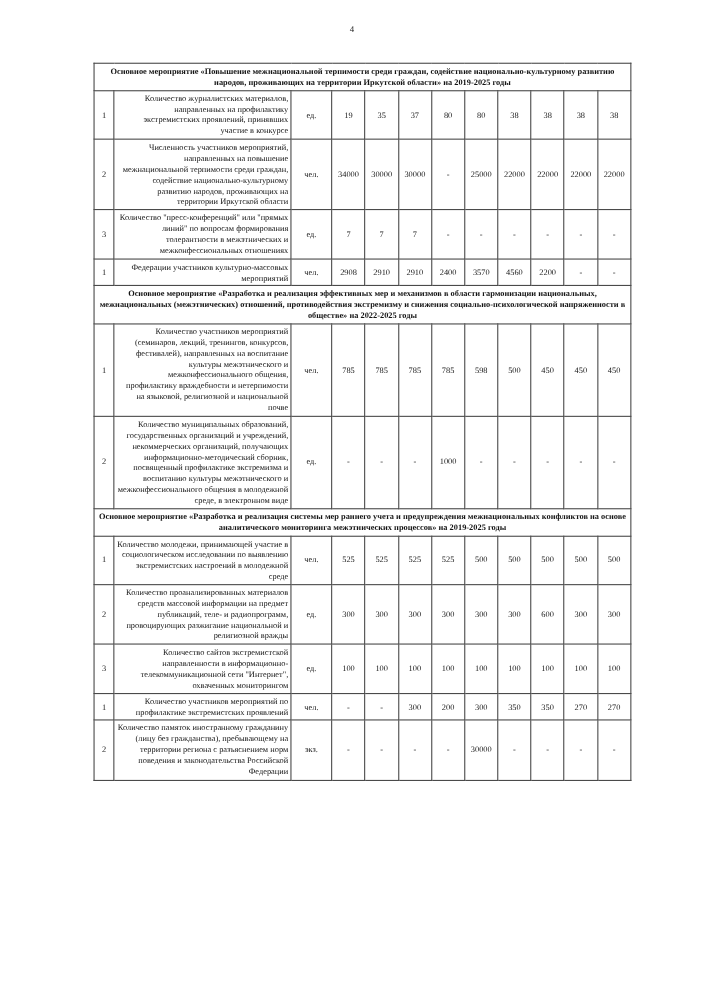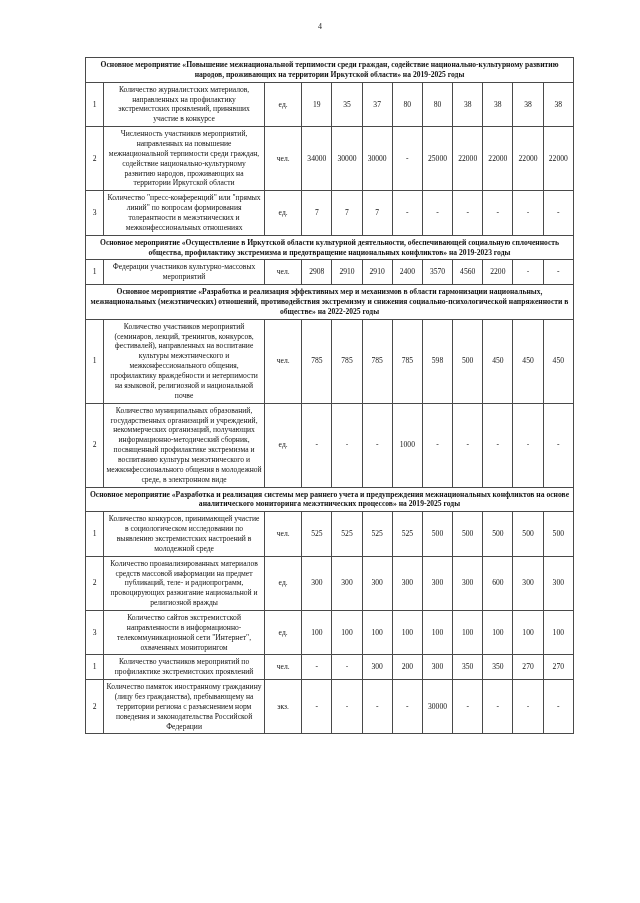--- a/index.html
+++ b/index.html
@@ -30,21 +30,21 @@
     vertical-align:middle;
     padding:2px 2px;
     overflow:hidden;
   }
   td.section-header{
     text-align:center;
     font-weight:bold;
     padding:3px 8px;
   }
   td.num{text-align:center;}
-  td.name{text-align:center;padding:3px 4px;}
+  td.name{text-align:right;padding:3px 4px;}
   td.val{text-align:center;}
   col.c-num{width:18px;}
   col.c-name{width:160px;}
   col.c-unit{width:37px;}
   col.c-val{width:30px;}
 </style>
 </head>
 <body>
 
 <div class="page-number">4</div>
@@ -105,23 +105,20 @@
           <td class="val">7</td>
           <td class="val">7</td>
           <td class="val">-</td>
           <td class="val">-</td>
           <td class="val">-</td>
           <td class="val">-</td>
           <td class="val">-</td>
           <td class="val">-</td>
         </tr>
         <tr>
-          <td colspan="12" class="section-header">Основное мероприятие «Осуществление в Иркутской области культурной деятельности, обеспечивающей социальную сплоченность общества, профилактику экстремизма и предотвращение национальных конфликтов» на 2019-2023 годы</td>
-        </tr>
-        <tr>
           <td class="num">1</td>
           <td class="name">Федерации участников культурно-массовых мероприятий</td>
           <td class="val">чел.</td>
           <td class="val">2908</td>
           <td class="val">2910</td>
           <td class="val">2910</td>
           <td class="val">2400</td>
           <td class="val">3570</td>
           <td class="val">4560</td>
           <td class="val">2200</td>
@@ -157,21 +154,21 @@
           <td class="val">-</td>
           <td class="val">-</td>
           <td class="val">-</td>
           <td class="val">-</td>
         </tr>
         <tr>
           <td colspan="12" class="section-header">Основное мероприятие «Разработка и реализация системы мер раннего учета и предупреждения межнациональных конфликтов на основе аналитического мониторинга межэтнических процессов» на 2019-2025 годы</td>
         </tr>
         <tr>
           <td class="num">1</td>
-          <td class="name">Количество конкурсов, принимающей участие в социологическом исследовании по выявлению экстремистских настроений в молодежной среде</td>
+          <td class="name">Количество молодежи, принимающей участие в социологическом исследовании по выявлению экстремистских настроений в молодежной среде</td>
           <td class="val">чел.</td>
           <td class="val">525</td>
           <td class="val">525</td>
           <td class="val">525</td>
           <td class="val">525</td>
           <td class="val">500</td>
           <td class="val">500</td>
           <td class="val">500</td>
           <td class="val">500</td>
           <td class="val">500</td>

